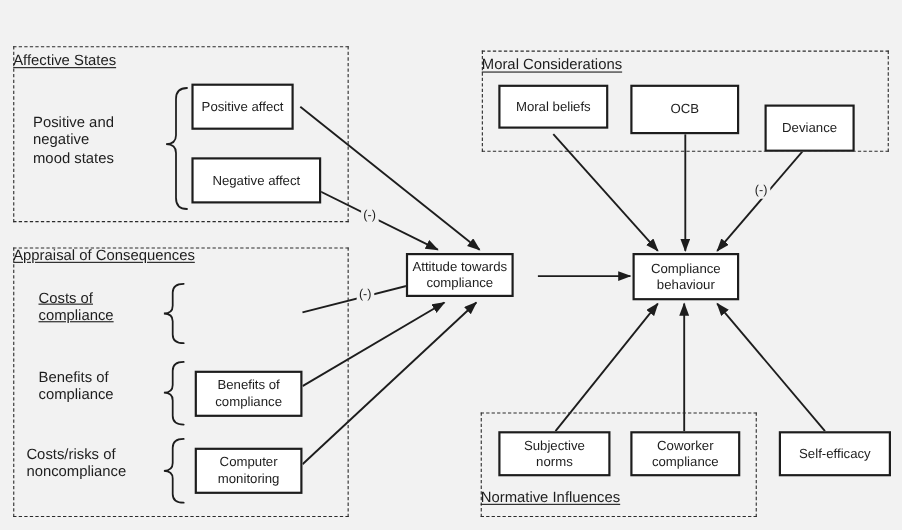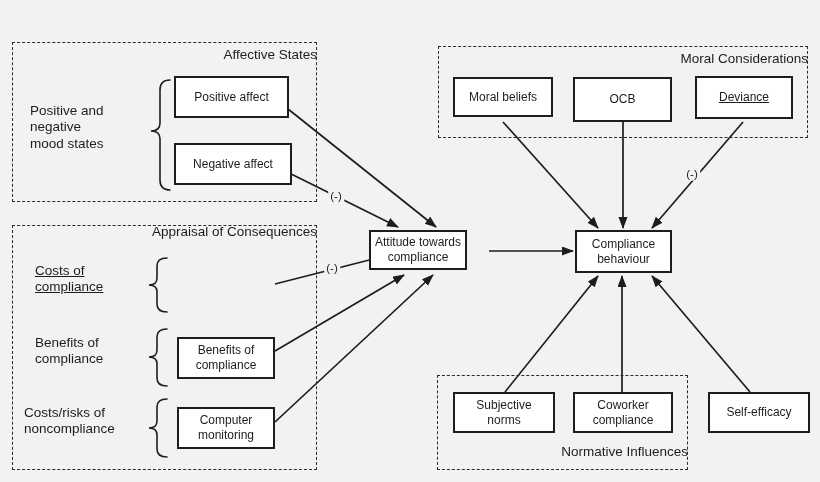--- a/index.html
+++ b/index.html
@@ -23,22 +23,23 @@
     pointer-events: none;
   }
   .group {
     position: absolute;
     border: 1.6px dashed #2b2b2b;
     background: transparent;
     box-sizing: border-box;
   }
   .group-title {
     position: absolute;
-    text-align: right;
+    text-align: left;
     font-size: 13.5px;
+    text-decoration: underline;
     text-underline-offset: 2px;
     white-space: nowrap;
   }
   .node {
     position: absolute;
     background: #ffffff;
     border: 2px solid #1d1d1d;
     box-sizing: border-box;
     display: flex;
     align-items: center;
@@ -70,25 +71,25 @@
   #group-appraisal   { left: 12px;  top: 225px; width: 305px; height: 245px; }
   #group-moral       { left: 438px; top: 46px;  width: 370px; height: 92px;  }
   #group-normative   { left: 437px; top: 375px; width: 251px; height: 95px;  }
 
   #title-affective   { left: 12px;  top: 47px;  width: 305px; }
   #title-appraisal   { left: 12px;  top: 224px; width: 305px; }
   #title-moral       { left: 438px; top: 51px;  width: 370px; }
   #title-normative   { left: 437px; top: 444px; width: 251px; }
 
   
-  #node-positive-affect     { left: 174px; top: 76px;  width: 115px;  height: 42px; }
+  #node-positive-affect     { left: 174px; top: 76px;  width: 93px;  height: 42px; }
   #node-negative-affect     { left: 174px; top: 143px; width: 118px;  height: 42px; }
   #node-moral-beliefs       { left: 453px; top: 77px;  width: 100px; height: 40px; }
   #node-ocb                 { left: 573px; top: 77px;  width: 99px;  height: 45px; }
-  #node-deviance            { left: 695px; top: 76px;  width: 98px;  height: 43px; text-decoration: underline; }
+  #node-deviance            { left: 695px; top: 95px;  width: 82px;  height: 43px; }
   #node-attitude            { left: 369px; top: 230px; width: 98px;  height: 40px; }
   #node-compliance          { left: 575px; top: 230px; width: 97px;  height: 43px; }
   #node-work-impediment     { left: 177px; top: 265px; width: 98px;  height: 42px; }
   #node-benefits            { left: 177px; top: 337px; width: 98px;  height: 42px; }
   #node-computer-monitoring { left: 177px; top: 407px; width: 98px;  height: 42px; }
   #node-subjective-norms    { left: 453px; top: 392px; width: 102px; height: 41px; }
   #node-coworker-compliance { left: 573px; top: 392px; width: 100px; height: 41px; }
   #node-self-efficacy       { left: 708px; top: 392px; width: 102px; height: 41px; }
 
   

